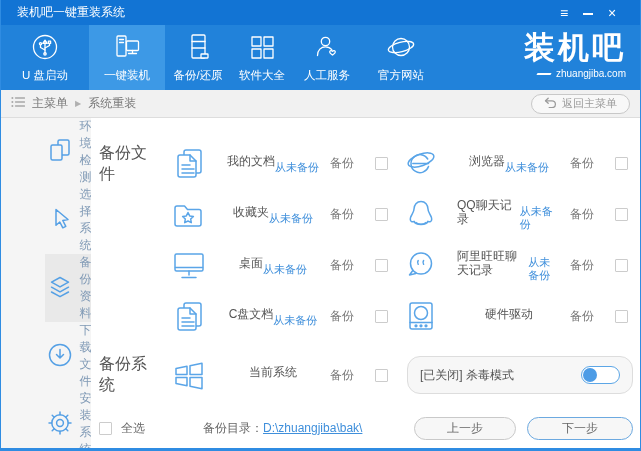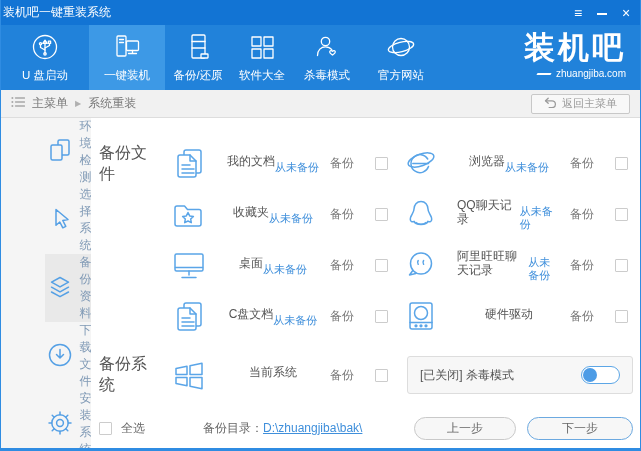--- a/index.html
+++ b/index.html
@@ -2,41 +2,41 @@
 <html><head>
 <meta charset="utf-8">
 <style>
   * { box-sizing: border-box; margin: 0; padding: 0; }
   html,body { width:641px; height:451px; }
   body { font-family:"Liberation Sans","DejaVu Sans",sans-serif; background:#fff; }
   .window { width:641px; height:451px; position:relative; overflow:hidden;
             border-left:1px solid #2f8ce2; border-right:1px solid #2f8ce2; border-bottom:3px solid #2f8ce2; background:#fff; }
 
   
-  .titlebar { height:25px; background:#1274d4; display:flex; align-items:center; padding:0 2px; color:#fff; }
+  .titlebar { height:25px; background:#1274d4; display:flex; align-items:center; padding:0 16px; color:#fff; }
   .title { flex:1; font-size:12px; }
   .ctrl { width:24px; text-align:center; color:#fff; font-size:14px; cursor:default; }
   .minbar { display:inline-block; width:10px; height:2px; background:#fff; vertical-align:middle; }
 
   
   .nav { height:65px; background:#2182da; display:flex; position:relative; }
   .nav-item { display:flex; flex-direction:column; align-items:center; justify-content:center; gap:4px; color:#fff; font-size:11.5px; }
   .nav-item.w0{width:88px}.nav-item.w1{width:76px}.nav-item.w2{width:66px}.nav-item.w3{width:62px}.nav-item.w4{width:68px}.nav-item.w5{width:80px}
   .nav-item.active { background:#3d99e6; }
   .ic { fill:none; stroke:currentColor; stroke-width:1.5; stroke-linecap:round; stroke-linejoin:round; }
   .nav .ic { stroke-width:1.3; }
   .logo { position:absolute; right:14px; top:5px; color:#fff; text-align:center; }
   .logo-text { font-size:31px; font-weight:bold; letter-spacing:3px; line-height:36px; }
   .logo-domain { display:flex; align-items:center; justify-content:flex-end; gap:5px; font-size:10px; margin-top:2px; }
   .logo-line { display:inline-block; width:14px; height:2px; background:#fff; transform:skewX(-30deg); }
 
   
   .crumbbar { height:28px; background:#f1f1f1; border-bottom:1px solid #dddddd; display:flex; align-items:center; padding:0 10px; font-size:12px; color:#777; gap:7px; }
   .tri { font-size:8px; color:#b0b0b0; }
-  .back-btn { margin-left:auto; height:20px; border:1px solid #c8c8c8; border-radius:2px; background:#f8f8f8;
+  .back-btn { margin-left:auto; height:20px; border:1px solid #c8c8c8; border-radius:10px; background:#f8f8f8;
               display:flex; align-items:center; gap:5px; padding:0 12px; font-size:11px; color:#999; font-family:inherit; }
 
   
   .bodyarea { display:flex; height:330px; }
   .sidebar { width:90px; background:#f5f5f5; display:flex; flex-direction:column; }
   .side-item { flex:1; display:flex; flex-direction:row; align-items:center; justify-content:center; gap:5px;
                font-size:12px; color:#7f99b5;margin-left:44px; }
   .side-item .icwrap { color:#55a0e5; }
   .side-item.active { background:#e9e9e9; }
   .content { flex:1; background:#fff; position:relative; }
@@ -46,21 +46,21 @@
   .sysrow { display:flex; align-items:center; height:54px; margin-top:6px; }
   .c-sec { width:62px; font-size:16px; color:#555; }
   .c-icon { width:56px; display:flex; justify-content:center; color:#5aa5e8; }
   .c-text { width:104px; padding-left:8px; display:flex; flex-direction:row; justify-content:center; }
   .c-text.t2 { width:112px; }
   .i-title { font-size:12px; color:#555; line-height:14px; }
   .i-status { font-size:11px; color:#3f8fdb; margin-top:7px; min-height:13px; line-height:13px; }
   .c-bak { width:72px; display:flex; align-items:center; gap:21px; padding-left:9px; font-size:12px; color:#777; }
   .checkbox { width:13px; height:13px; border:1px solid #ccc; border-radius:1px; background:#fff; display:inline-block; flex:none; }
 
-  .av-box { flex:1; margin-left:14px; height:38px; border:1px solid #ddd; background:#f7f7f7; border-radius:3px;
+  .av-box { flex:1; margin-left:14px; height:38px; border:1px solid #ddd; background:#f7f7f7; border-radius:13px;
             display:flex; align-items:center; padding:0 12px; }
   .av-label { flex:1; font-size:12px; color:#555; }
   .toggle { width:39px; height:18px; border:1px solid #5ca6e6; border-radius:10px; background:#fff; position:relative; flex:none; }
   .knob { position:absolute; left:1px; top:1px; width:14px; height:14px; border-radius:50%; background:#4d9ce6; }
 
   .footer { display:flex; align-items:center; margin-top:9px; height:34px; font-size:12px; color:#666; }
   .selall { margin-left:9px; }
   .dir-label { margin-left:58px; color:#666; }
   .dir-link { color:#3f8fdb; text-decoration:underline; cursor:pointer; }
   .pbtn { height:23px; border-radius:12px; background:#f7f7f7; font-size:12px; color:#666; font-family:inherit; padding:0 32px; }
@@ -127,21 +127,21 @@
       <span>软件大全</span>
     </div>
     <div class="nav-item w4">
       <span>
         <svg class="ic" width="30" height="30" viewBox="0 0 30 30">
             <circle cx="13.5" cy="9.5" r="4.2"></circle>
             <path d="M5.5 23.5 c0-5.5 3.6-8.6 8-8.6 2.5 0 4.8 1 6.3 2.8"></path>
             <path d="M20.5 19.3 c.9-1.2 2.8-.8 2.8.7 0 1.2-1.5 2.1-2.8 3-1.3-.9-2.8-1.8-2.8-3 0-1.5 1.9-1.9 2.8-.7 z"></path>
           </svg>
       </span>
-      <span>杀毒模式</span>
+      <span>人工服务</span>
     </div>
     <div class="nav-item w5">
       <span>
         <svg class="ic" width="30" height="30" viewBox="0 0 30 30">
             <circle cx="15" cy="15" r="8.5"></circle>
             <ellipse cx="15" cy="15" rx="13" ry="4.8" transform="rotate(-14 15 15)"></ellipse>
           </svg>
       </span>
       <span>官方网站</span>
     </div>

